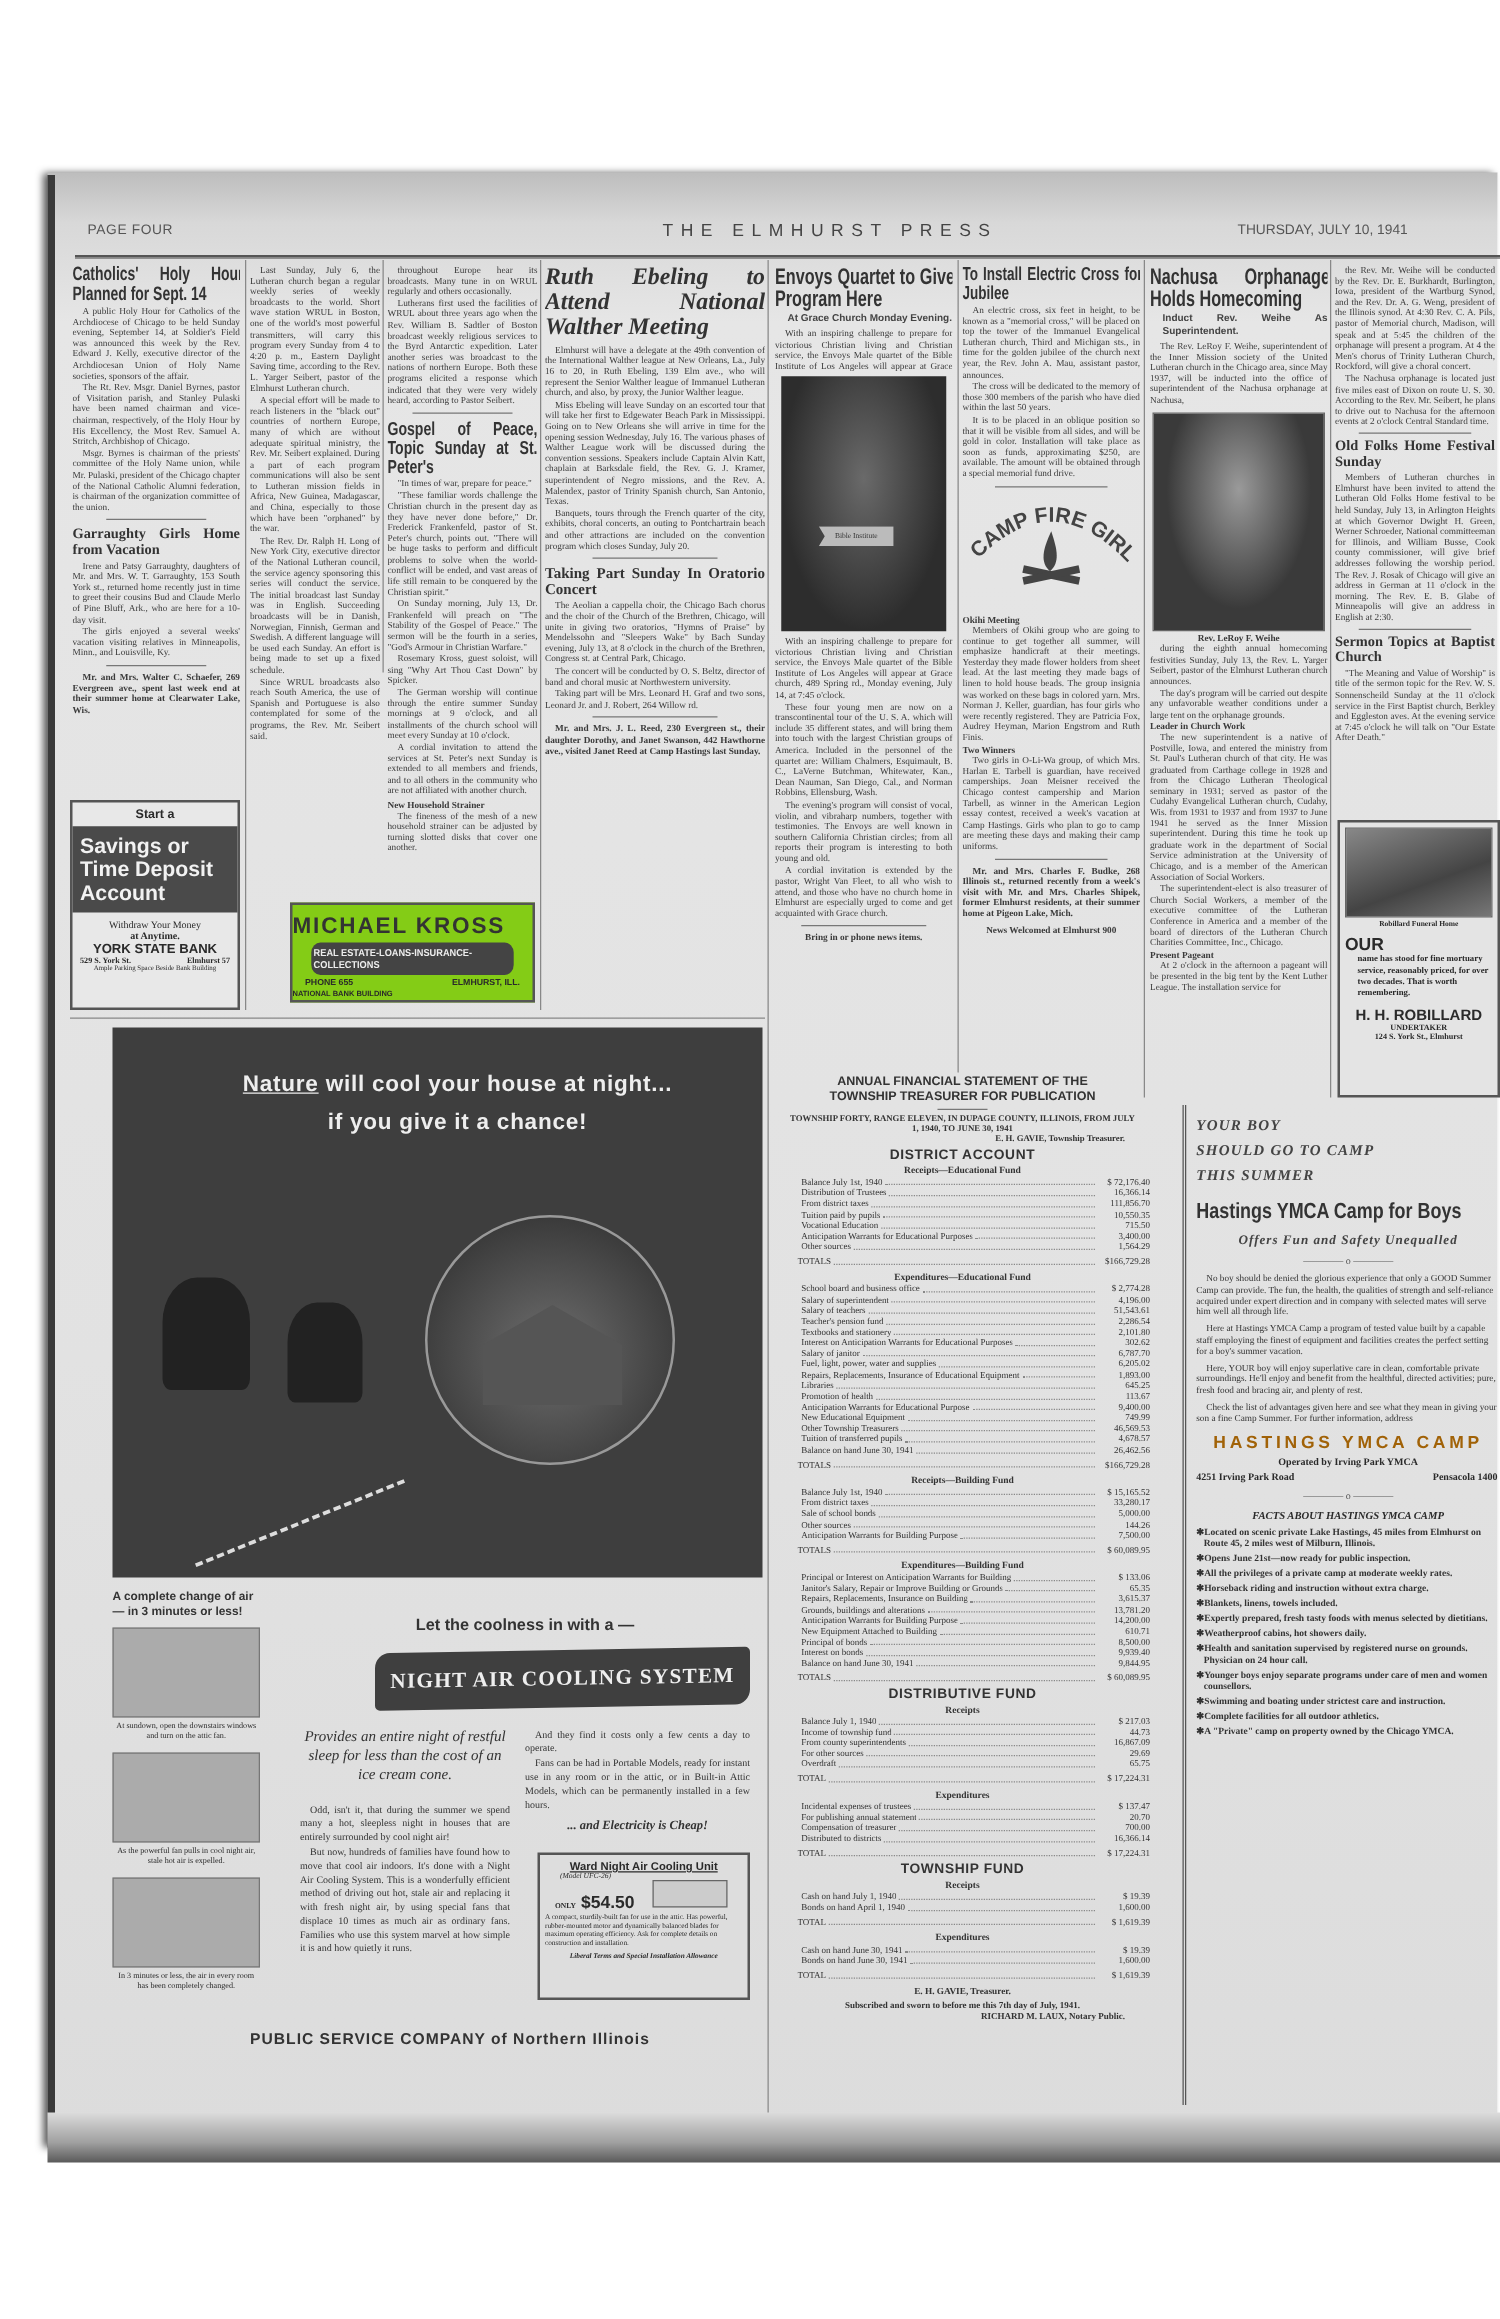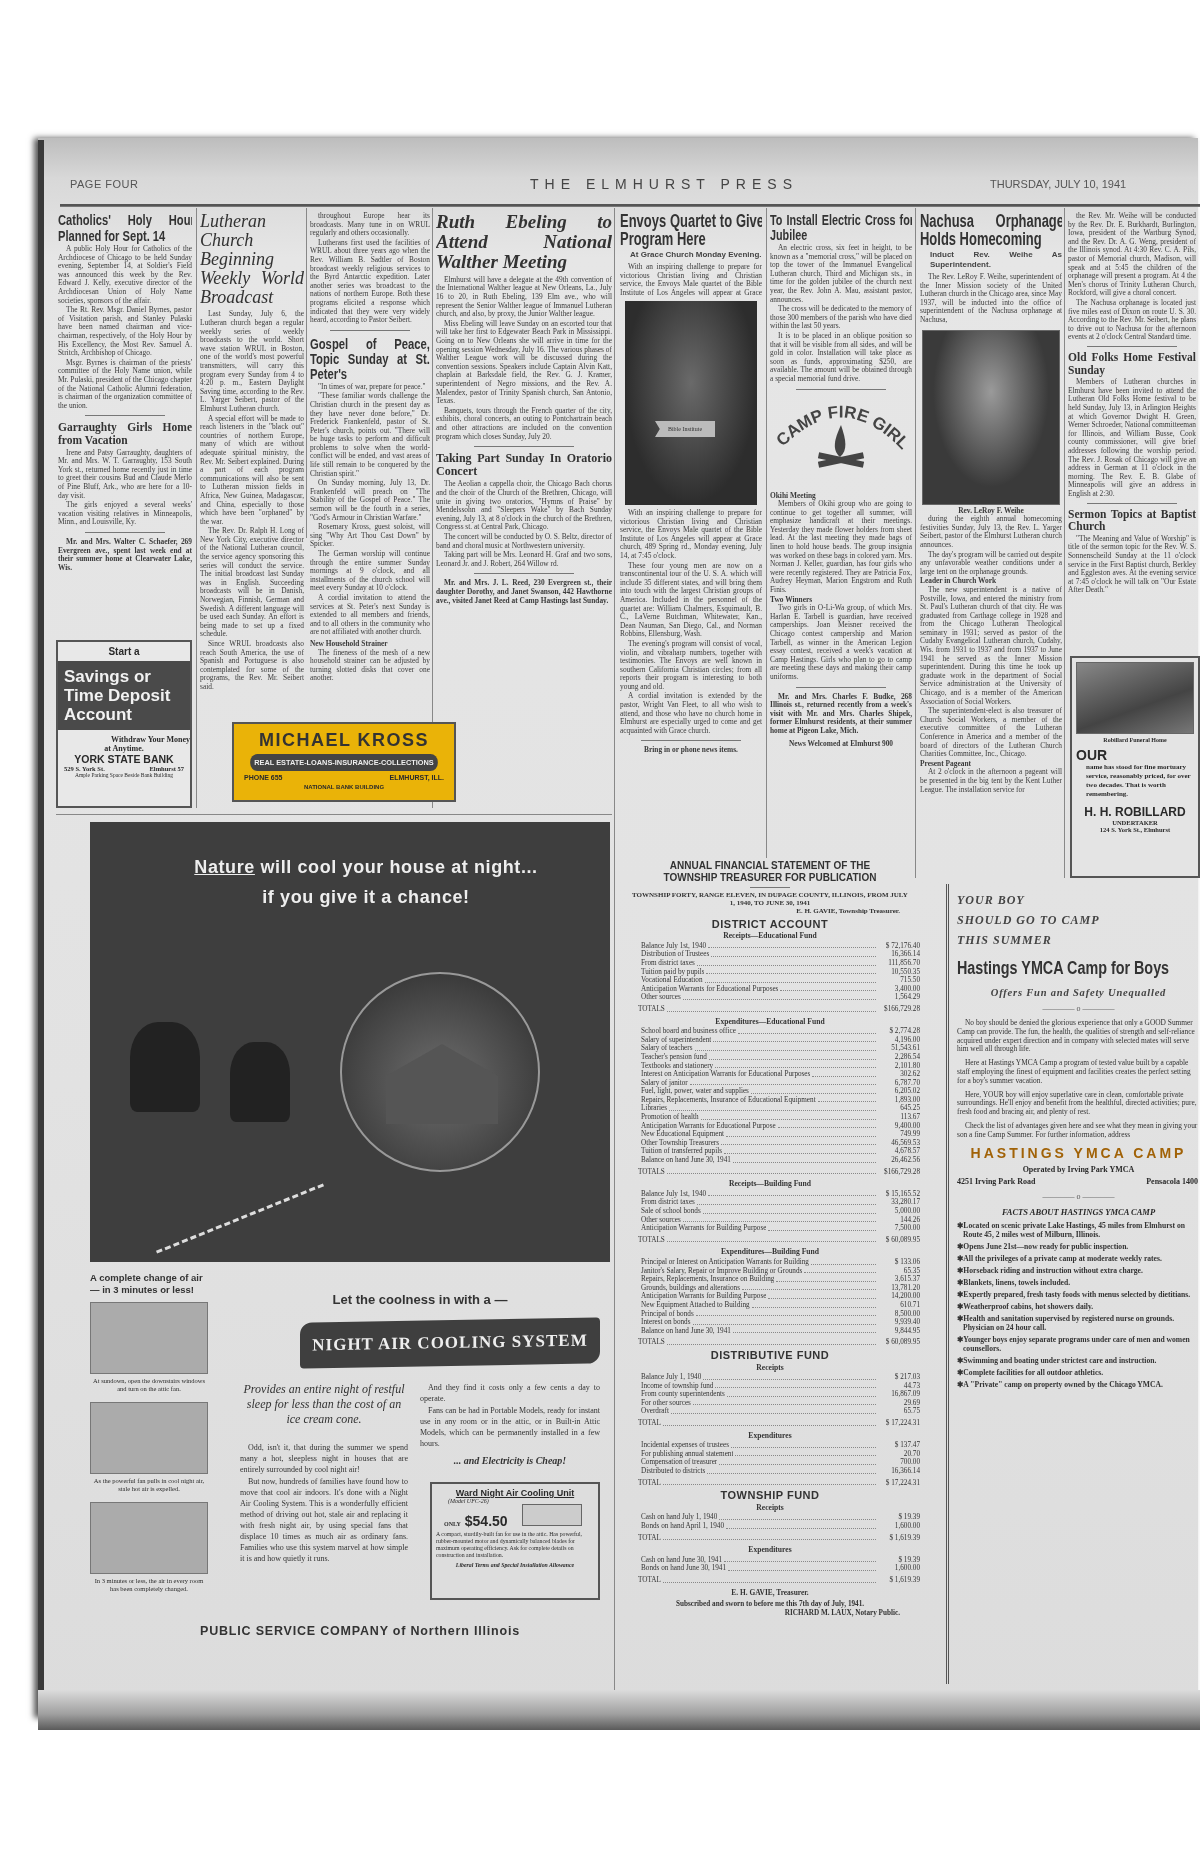--- a/index.html
+++ b/index.html
@@ -92,32 +92,31 @@
   <div class="hd-serif" style="font-size:11.5px;margin-bottom:2px;">Garraughty Girls Home from Vacation</div>
   <p>Irene and Patsy Garraughty, daughters of Mr. and Mrs. W. T. Garraughty, 153 South York st., returned home recently just in time to greet their cousins Bud and Claude Merlo of Pine Bluff, Ark., who are here for a 10-day visit.</p>
   <p>The girls enjoyed a several weeks' vacation visiting relatives in Minneapolis, Minn., and Louisville, Ky.</p>
   <div class="hline" style="position:relative;width:80px;margin:5px auto;"></div>
   <p style="font-weight:bold;">Mr. and Mrs. Walter C. Schaefer, 269 Evergreen ave., spent last week end at their summer home at Clearwater Lake, Wis.</p>
 </div>
 
 <div class="box" style="position:absolute;left:56px;top:640px;width:136px;height:168px;background:#e8e8e8;">
   <div style="text-align:center;font-family:'Liberation Sans',sans-serif;font-weight:bold;font-size:10px;padding:4px 0;">Start a</div>
   <div class="savings-dark">Savings or Time Deposit Account</div>
-  <div style="text-align:right;font-size:8px;font-weight:bold;margin-top:5px;">Withdraw Your Money</div>
+  <div style="text-align:center;font-size:8px;font-weight:normal;margin-top:5px;">Withdraw Your Money</div>
   <div style="text-align:center;font-size:8px;font-weight:bold;">at Anytime.</div>
   <div style="text-align:center;font-family:'Liberation Sans',sans-serif;font-weight:bold;font-size:10.5px;">YORK STATE BANK</div>
   <div style="display:flex;justify-content:space-between;font-size:6.5px;font-weight:bold;padding:0 6px;">
     <span>529 S. York St.</span>
     <span>Elmhurst 57</span>
   </div>
   <div style="text-align:center;font-size:5.5px;">Ample Parking Space Beside Bank Building</div>
 </div>
 
 <div class="col" style="left:200px;top:212px;width:104px;height:480px;">
-  <div class="hd-ital" style="font-size:18px;margin-bottom:4px;">Lutheran Church Beginning Weekly World Broadcast</div>
   <p>Last Sunday, July 6, the Lutheran church began a regular weekly series of weekly broadcasts to the world. Short wave station WRUL in Boston, one of the world's most powerful transmitters, will carry this program every Sunday from 4 to 4:20 p. m., Eastern Daylight Saving time, according to the Rev. L. Yarger Seibert, pastor of the Elmhurst Lutheran church.</p>
   <p>A special effort will be made to reach listeners in the "black out" countries of northern Europe, many of which are without adequate spiritual ministry, the Rev. Mr. Seibert explained. During a part of each program communications will also be sent to Lutheran mission fields in Africa, New Guinea, Madagascar, and China, especially to those which have been "orphaned" by the war.</p>
   <p>The Rev. Dr. Ralph H. Long of New York City, executive director of the National Lutheran council, the service agency sponsoring this series will conduct the service. The initial broadcast last Sunday was in English. Succeeding broadcasts will be in Danish, Norwegian, Finnish, German and Swedish. A different language will be used each Sunday. An effort is being made to set up a fixed schedule.</p>
   <p>Since WRUL broadcasts also reach South America, the use of Spanish and Portuguese is also contemplated for some of the programs, the Rev. Mr. Seibert said.</p>
 
 </div>
 
 <div class="col" style="left:310px;top:212px;width:120px;height:480px;">
   <p>throughout Europe hear its broadcasts. Many tune in on WRUL regularly and others occasionally.</p>
   <p>Lutherans first used the facilities of WRUL about three years ago when the Rev. William B. Sadtler of Boston broadcast weekly religious services to the Byrd Antarctic expedition. Later another series was broadcast to the nations of northern Europe. Both these programs elicited a response which indicated that they were very widely heard, according to Pastor Seibert.</p>
@@ -126,21 +125,21 @@
   <p>"In times of war, prepare for peace."</p>
   <p>"These familiar words challenge the Christian church in the present day as they have never done before," Dr. Frederick Frankenfeld, pastor of St. Peter's church, points out. "There will be huge tasks to perform and difficult problems to solve when the world-conflict will be ended, and vast areas of life still remain to be conquered by the Christian spirit."</p>
   <p>On Sunday morning, July 13, Dr. Frankenfeld will preach on "The Stability of the Gospel of Peace." The sermon will be the fourth in a series, "God's Armour in Christian Warfare."</p>
   <p>Rosemary Kross, guest soloist, will sing "Why Art Thou Cast Down" by Spicker.</p>
   <p>The German worship will continue through the entire summer Sunday mornings at 9 o'clock, and all installments of the church school will meet every Sunday at 10 o'clock.</p>
   <p>A cordial invitation to attend the services at St. Peter's next Sunday is extended to all members and friends, and to all others in the community who are not affiliated with another church.</p>
   <div style="font-weight:bold;margin-top:3px;">New Household Strainer</div>
   <p>The fineness of the mesh of a new household strainer can be adjusted by turning slotted disks that cover one another.</p>
 </div>
 
-<div class="box" style="position:absolute;left:232px;top:722px;width:224px;height:80px;background:#eab308;text-align:center;">
+<div class="box" style="position:absolute;left:232px;top:722px;width:196px;height:80px;background:#84cc16;text-align:left;">
   <div style="font-family:'Liberation Sans',sans-serif;font-weight:bold;font-size:18px;letter-spacing:1.5px;margin-top:6px;color:#333;">MICHAEL KROSS</div>
   <div style="margin:3px 8px;background:#444;color:#eee;font-family:'Liberation Sans',sans-serif;font-weight:bold;font-size:8px;padding:4px 2px;border-radius:8px;transform:scaleX(0.92);">REAL ESTATE-LOANS-INSURANCE-COLLECTIONS</div>
   <div style="display:flex;justify-content:space-between;font-family:'Liberation Sans',sans-serif;font-size:7px;font-weight:bold;padding:0 10px;">
     <span>PHONE 655</span>
     <span>ELMHURST, ILL.</span>
   </div>
   <div style="font-family:'Liberation Sans',sans-serif;font-size:6px;font-weight:bold;margin-top:3px;">NATIONAL BANK BUILDING</div>
 </div>
 
 <div class="col" style="left:436px;top:212px;width:176px;height:590px;">

